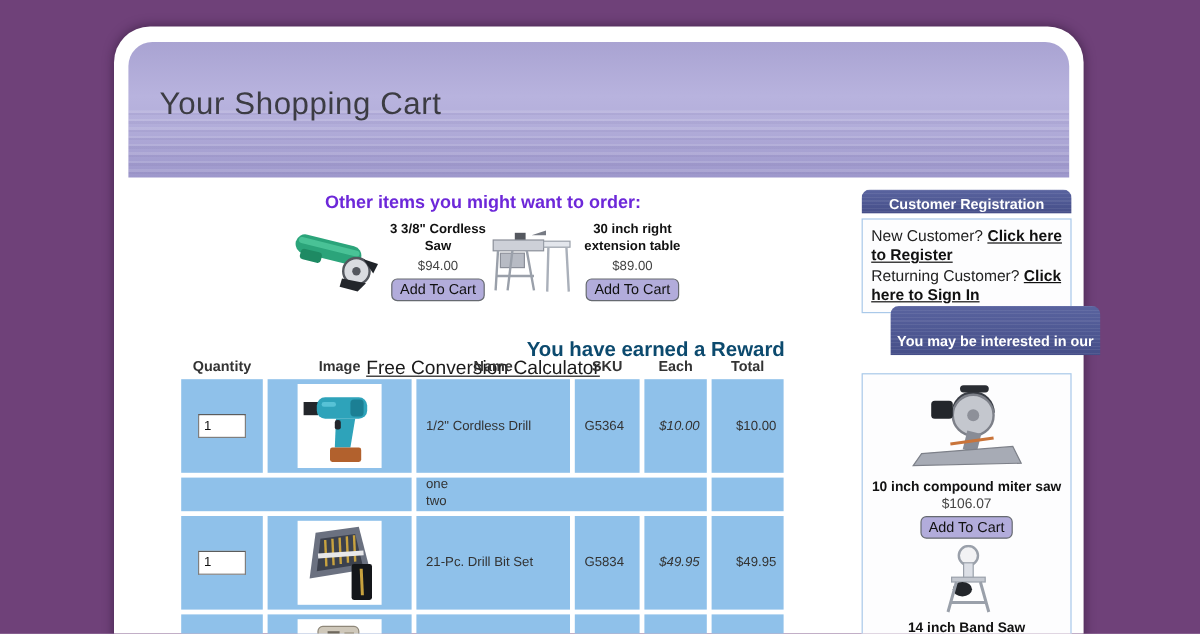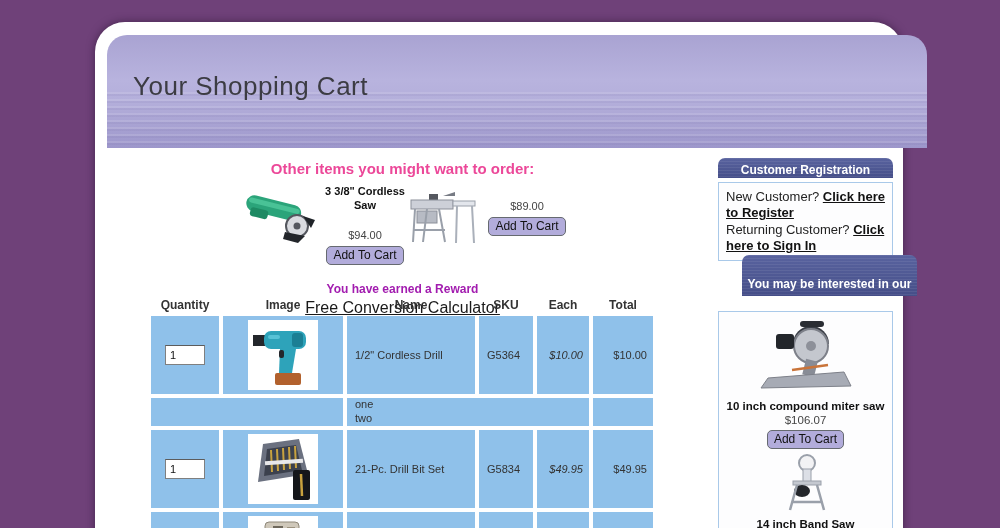--- a/index.html
+++ b/index.html
@@ -10,51 +10,50 @@
   
   .card {
     position:absolute; left:95px; top:22px; width:808px; height:706px;
     background:#ffffff; border-radius:30px 30px 0 0;
     box-shadow:0 0 9px rgba(35,14,42,.55);
   }
   .banner {
     position:absolute; left:12px; top:13px; width:784px; height:113px;
     border-radius:20px 20px 0 0; overflow:hidden;
     background:linear-gradient(to bottom,#a9a3d2 0%,#b8b3de 40%,#b4afdb 58%,#9d97cb 100%);
-    padding-left:36px;
   }
   .banner::after {
     content:""; position:absolute; left:0; right:0; top:50%; bottom:0;
     background:repeating-linear-gradient(to bottom,
       rgba(255,255,255,.12) 0 2px, rgba(90,80,140,.08) 2px 4px, transparent 4px 7px);
   }
   .page-title {
     position:absolute; left:26px; top:36px; margin:0;
     font-size:26px; font-weight:400; color:#3c3c43; letter-spacing:.5px; z-index:2;
   }
   
   .main { position:absolute; left:56px; top:138px; width:503px; }
   .suggest-heading {
     position:absolute; top:0; left:0; width:503px; text-align:center;
-    font-size:15px; font-weight:bold; color:#ec4899; margin:0;
+    font-size:15px; font-weight:bold; color:#6d28d9; margin:0;
   }
   .promo-img1 { position:absolute; left:90px;  top:26px; width:80px; height:58px; }
   .promo-txt1 { position:absolute; left:172px; top:24px; width:84px; text-align:center; }
   .promo-img2 { position:absolute; left:258px; top:26px; width:68px; height:60px; }
   .promo-txt2 { position:absolute; left:328px; top:24px; width:96px; text-align:center; }
   .p-name  { font-size:11px; font-weight:bold; color:#111; line-height:1.3; }
-  .p-price { font-size:11px; color:#444; margin:16px 0 4px; }
+  .p-price { font-size:11px; color:#444; margin:3px 0 4px; }
   .add-btn {
     font-family:"Liberation Sans", sans-serif; font-size:12px; color:#111;
     background:#b2acdb; border:1px solid #666a70; border-radius:5px;
     padding:1px 6px 2px; cursor:pointer;
   }
   .reward {
-    position:absolute; top:122px; left:0; width:503px; text-align:center;
-    font-size:12px; font-weight:bold; color:#a21caf;
+    position:absolute; top:122px; left:0; width:503px; text-align:right;
+    font-size:17px; font-weight:bold; color:#0c4a6e;
   }
   .calc-link-wrap { position:absolute; top:139px; left:0; width:503px; text-align:center; }
   .calc-link { font-size:16px; color:#1a1a1a; text-decoration:underline; cursor:pointer; }
   
   .cart-table {
     position:absolute; left:-4px; top:132px;
     border-collapse:separate; border-spacing:4px; table-layout:fixed; width:510px;
   }
   .cart-table th {
     height:16px; padding:0; font-size:12px; font-weight:bold; color:#333;
@@ -135,20 +134,21 @@
     <svg class="promo-img2" viewBox="0 0 68 60">
       <rect x="20" y="8" width="9" height="7" fill="#55585f"></rect>
       <rect x="2" y="14" width="42" height="9" fill="#cdd0d8" stroke="#8b8f99" stroke-width="1"></rect>
       <rect x="44" y="15" width="22" height="5" fill="#e3e6ec" stroke="#9aa0aa" stroke-width="1"></rect>
       <rect x="8" y="25" width="20" height="12" fill="#b7bbc4" stroke="#8b8f99" stroke-width="1"></rect>
       <path d="M6 23 L4 56 M18 23 L14 56 M30 23 L36 56 M4 44 L36 44" stroke="#9aa0aa" stroke-width="2" fill="none"></path>
       <path d="M48 20 L47 57 M63 20 L65 57" stroke="#aab0ba" stroke-width="2" fill="none"></path>
       <path d="M34 10 L46 6 L46 10 Z" fill="#777b84"></path>
     </svg>
     <div class="promo-txt2">
+      <div class="p-name">30 inch right extension table</div>
       <div class="p-price">$89.00</div>
       <button class="add-btn">Add To Cart</button>
     </div>
 
     <div class="reward">You have earned a Reward</div>
     <div class="calc-link-wrap">
       <a class="calc-link">Free Conversion Calculator</a>
     </div>
 
     <table class="cart-table">

